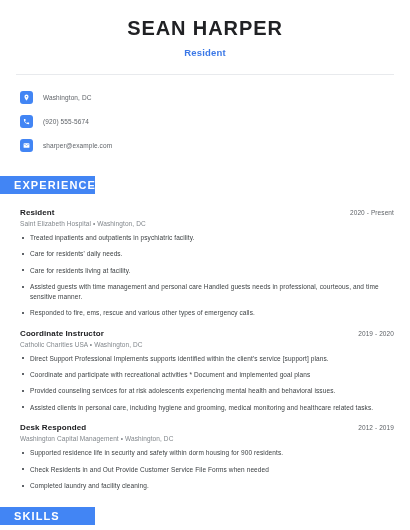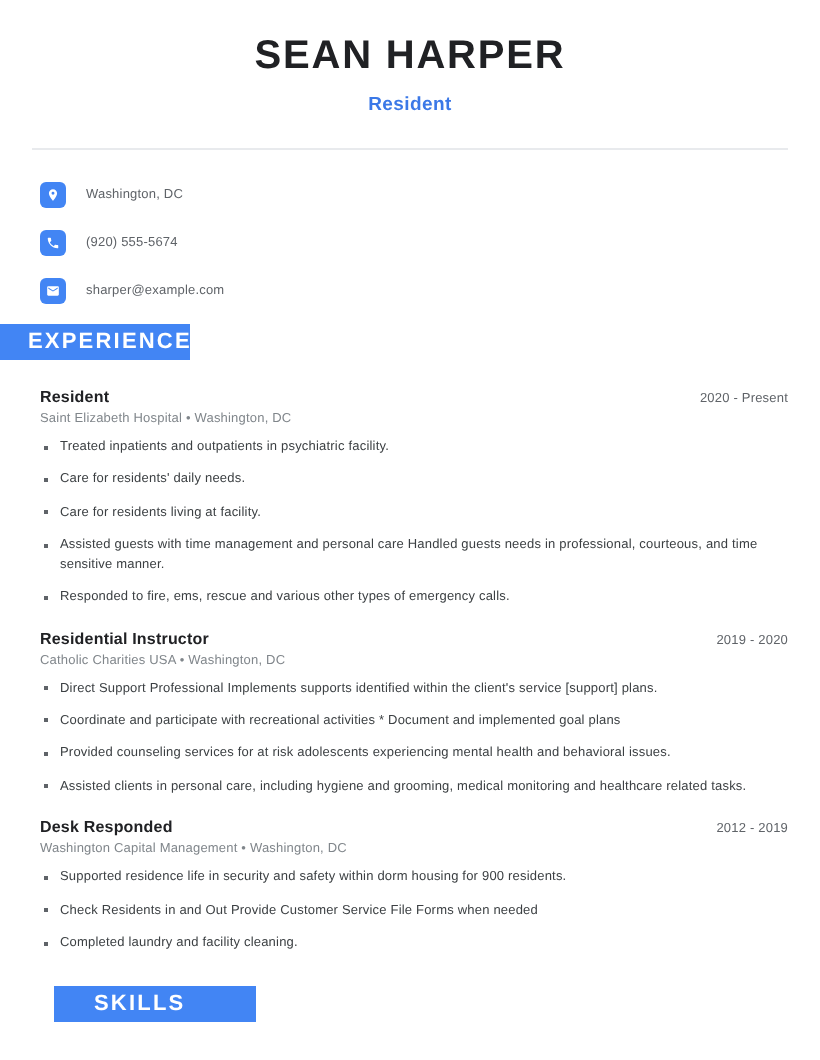--- a/index.html
+++ b/index.html
@@ -85,22 +85,22 @@
     font-weight: bold;
     letter-spacing: 1.1px;
     height: 18px;
     line-height: 18px;
     padding-left: 20px;
     width: 75px;
     box-sizing: content-box;
     margin-left: -6px;
     padding-right: 6px;
   }
-  .experience-wrap { margin-top: 7px; }
-  .skills-wrap { margin-top: 17px; padding-left: 33px; }
+  .experience-wrap { margin-top: 21px; }
+  .skills-wrap { margin-top: 17px; }
 
   
   .jobs { padding: 0 16px 0 20px; margin-top: 14px; }
   .job { margin-bottom: 11px; }
   .job-head {
     display: flex;
     justify-content: space-between;
     align-items: baseline;
   }
   .job-title {
@@ -203,21 +203,21 @@
           <li>Treated inpatients and outpatients in psychiatric facility.</li>
           <li>Care for residents' daily needs.</li>
           <li>Care for residents living at facility.</li>
           <li>Assisted guests with time management and personal care Handled guests needs in professional, courteous, and time sensitive manner.</li>
           <li>Responded to fire, ems, rescue and various other types of emergency calls.</li>
         </ul>
       </div>
 
       <div class="job">
         <div class="job-head">
-          <span class="job-title">Residential Instructor</span>
+          <span class="job-title">Coordinate Instructor</span>
           <span class="job-dates">2019 - 2020</span>
         </div>
         <div class="job-company">Catholic Charities USA • Washington, DC</div>
         <ul class="bullets">
           <li>Direct Support Professional Implements supports identified within the client's service [support] plans.</li>
           <li>Coordinate and participate with recreational activities * Document and implemented goal plans</li>
           <li>Provided counseling services for at risk adolescents experiencing mental health and behavioral issues.</li>
           <li>Assisted clients in personal care, including hygiene and grooming, medical monitoring and healthcare related tasks.</li>
         </ul>
       </div>

